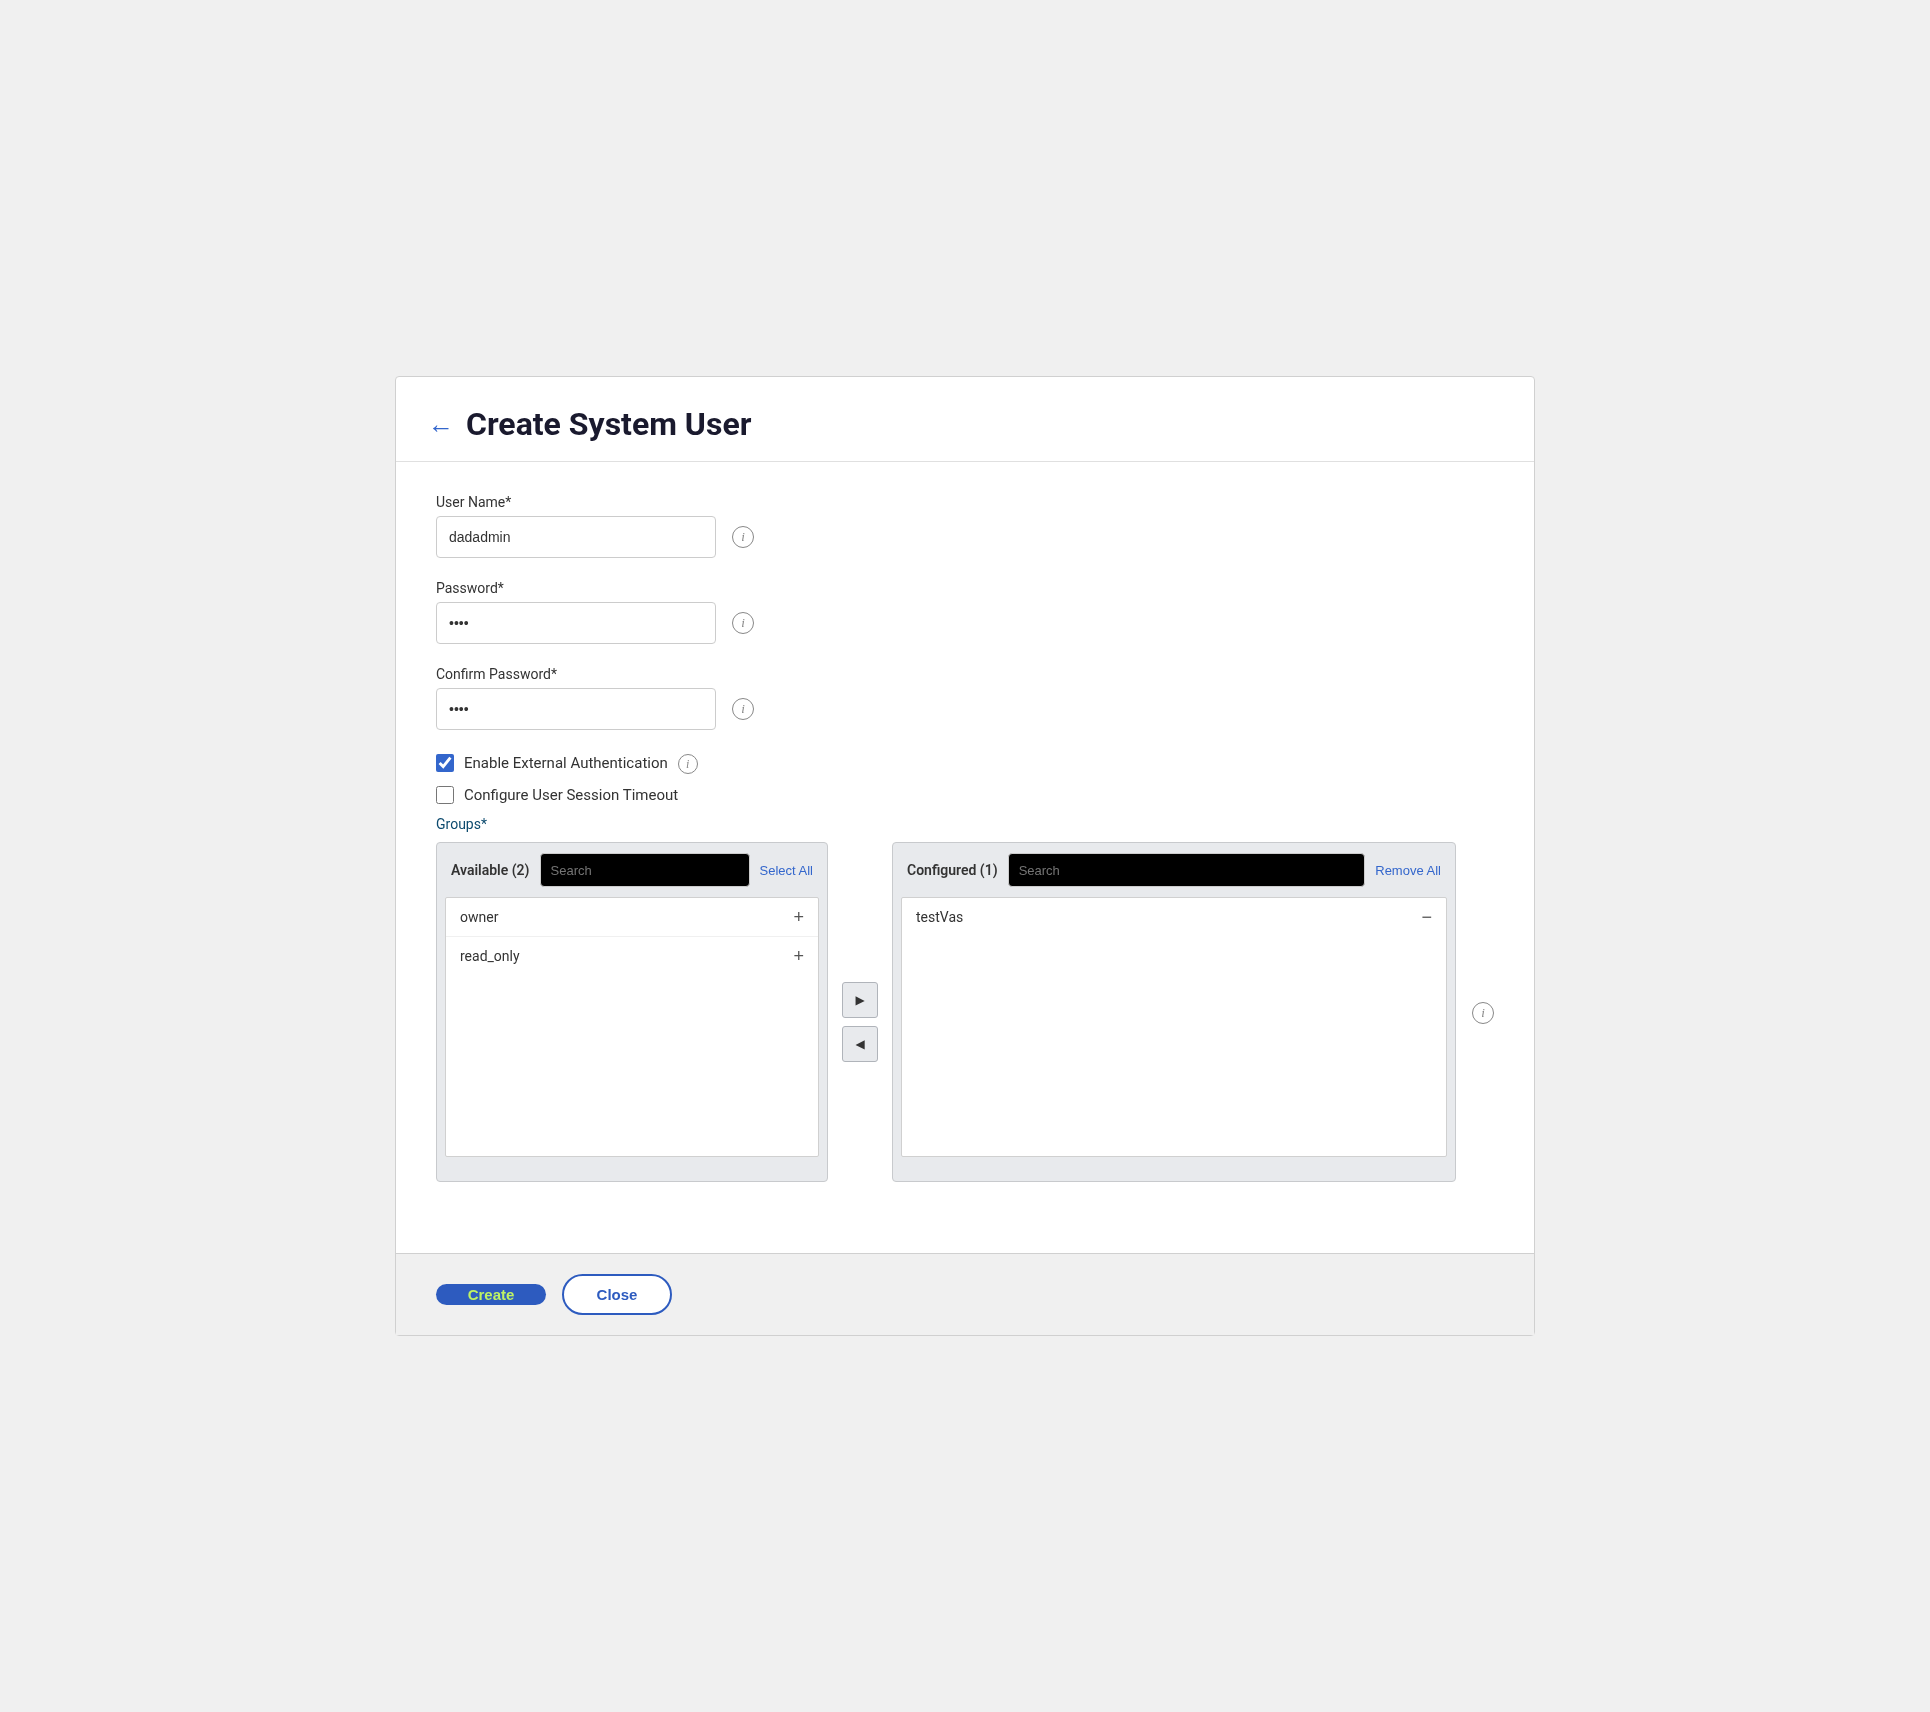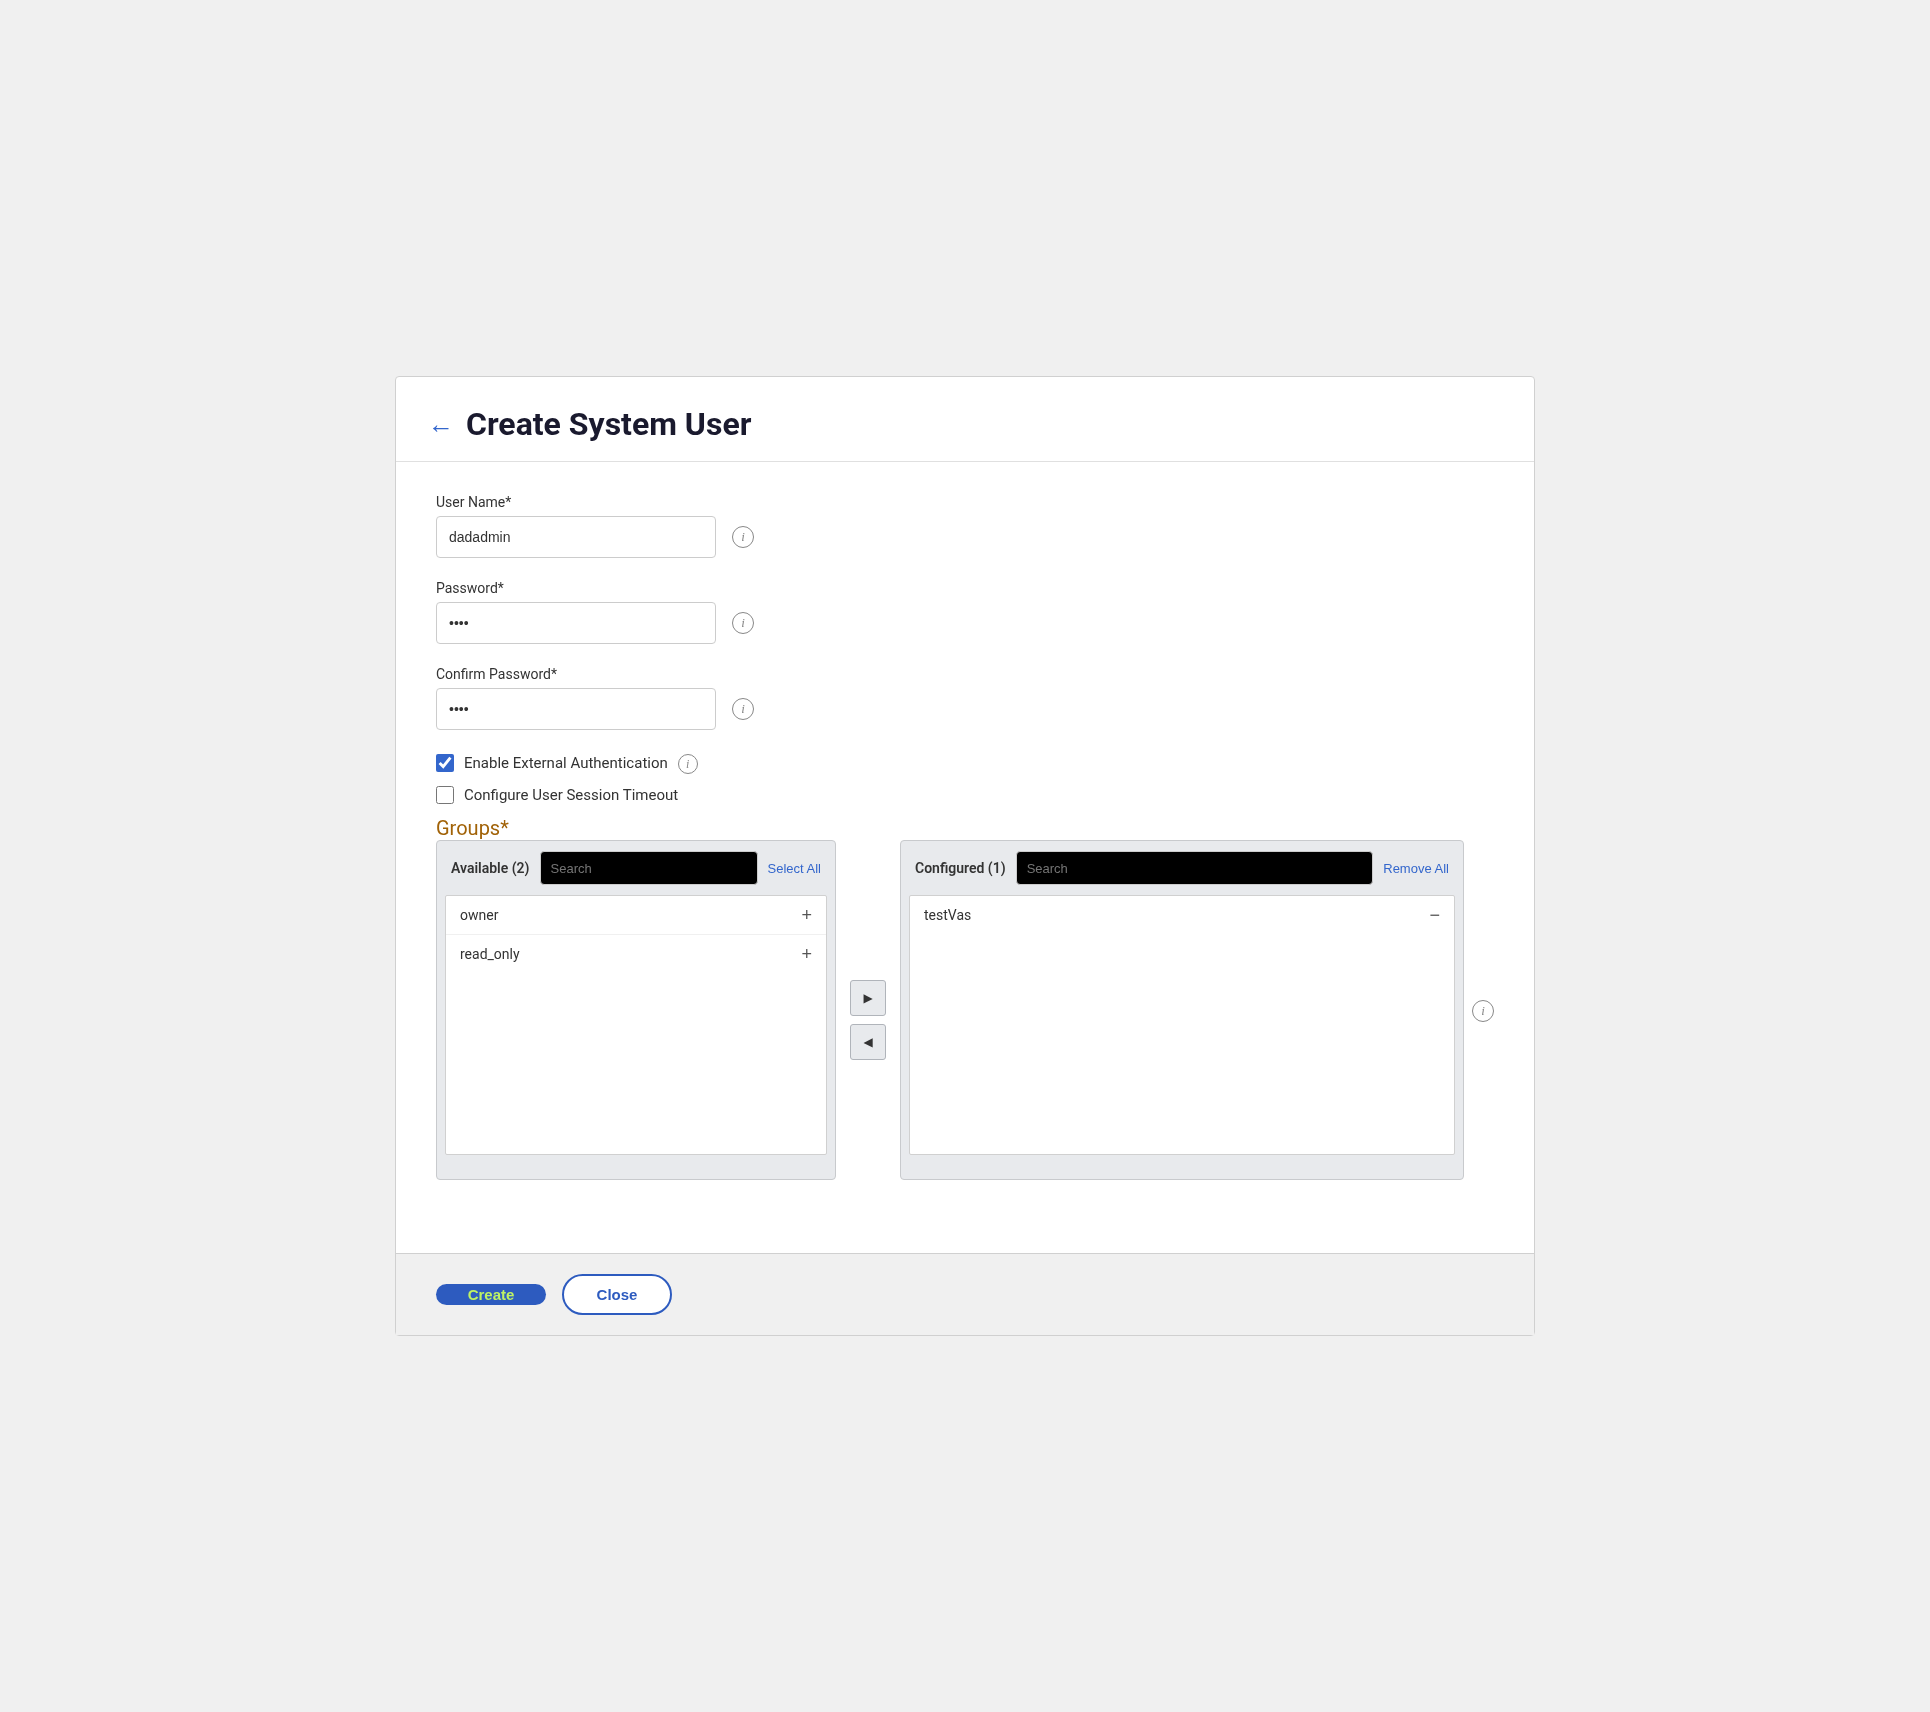--- a/index.html
+++ b/index.html
@@ -94,23 +94,23 @@
       width: 18px;
       height: 18px;
       cursor: pointer;
       accent-color: #3366cc;
     }
     .checkbox-label {
       font-size: 15px;
       color: #333;
     }
     .groups-label {
-      font-size: 20px;
-      color: #a16207;
-      margin-bottom: 0;
+      font-size: 14px;
+      color: #0c4a6e;
+      margin-bottom: 10px;
     }
     .groups-section {
       display: flex;
       align-items: flex-start;
       gap: 0;
     }
     .group-panel {
       background: #e8eaed;
       border: 1px solid #c8cacd;
       border-radius: 4px;
@@ -195,21 +195,21 @@
       display: flex;
       align-items: center;
       justify-content: center;
       cursor: pointer;
       font-size: 12px;
       color: #333;
     }
     .configured-panel-wrapper {
       display: flex;
       align-items: flex-start;
-      gap: 8px;
+      gap: 16px;
     }
     .modal-footer {
       padding: 20px 40px;
       background: #f0f0f0;
       border-top: 1px solid #d0d0d0;
       display: flex;
       gap: 16px;
       align-items: center;
     }
     .btn-create {

